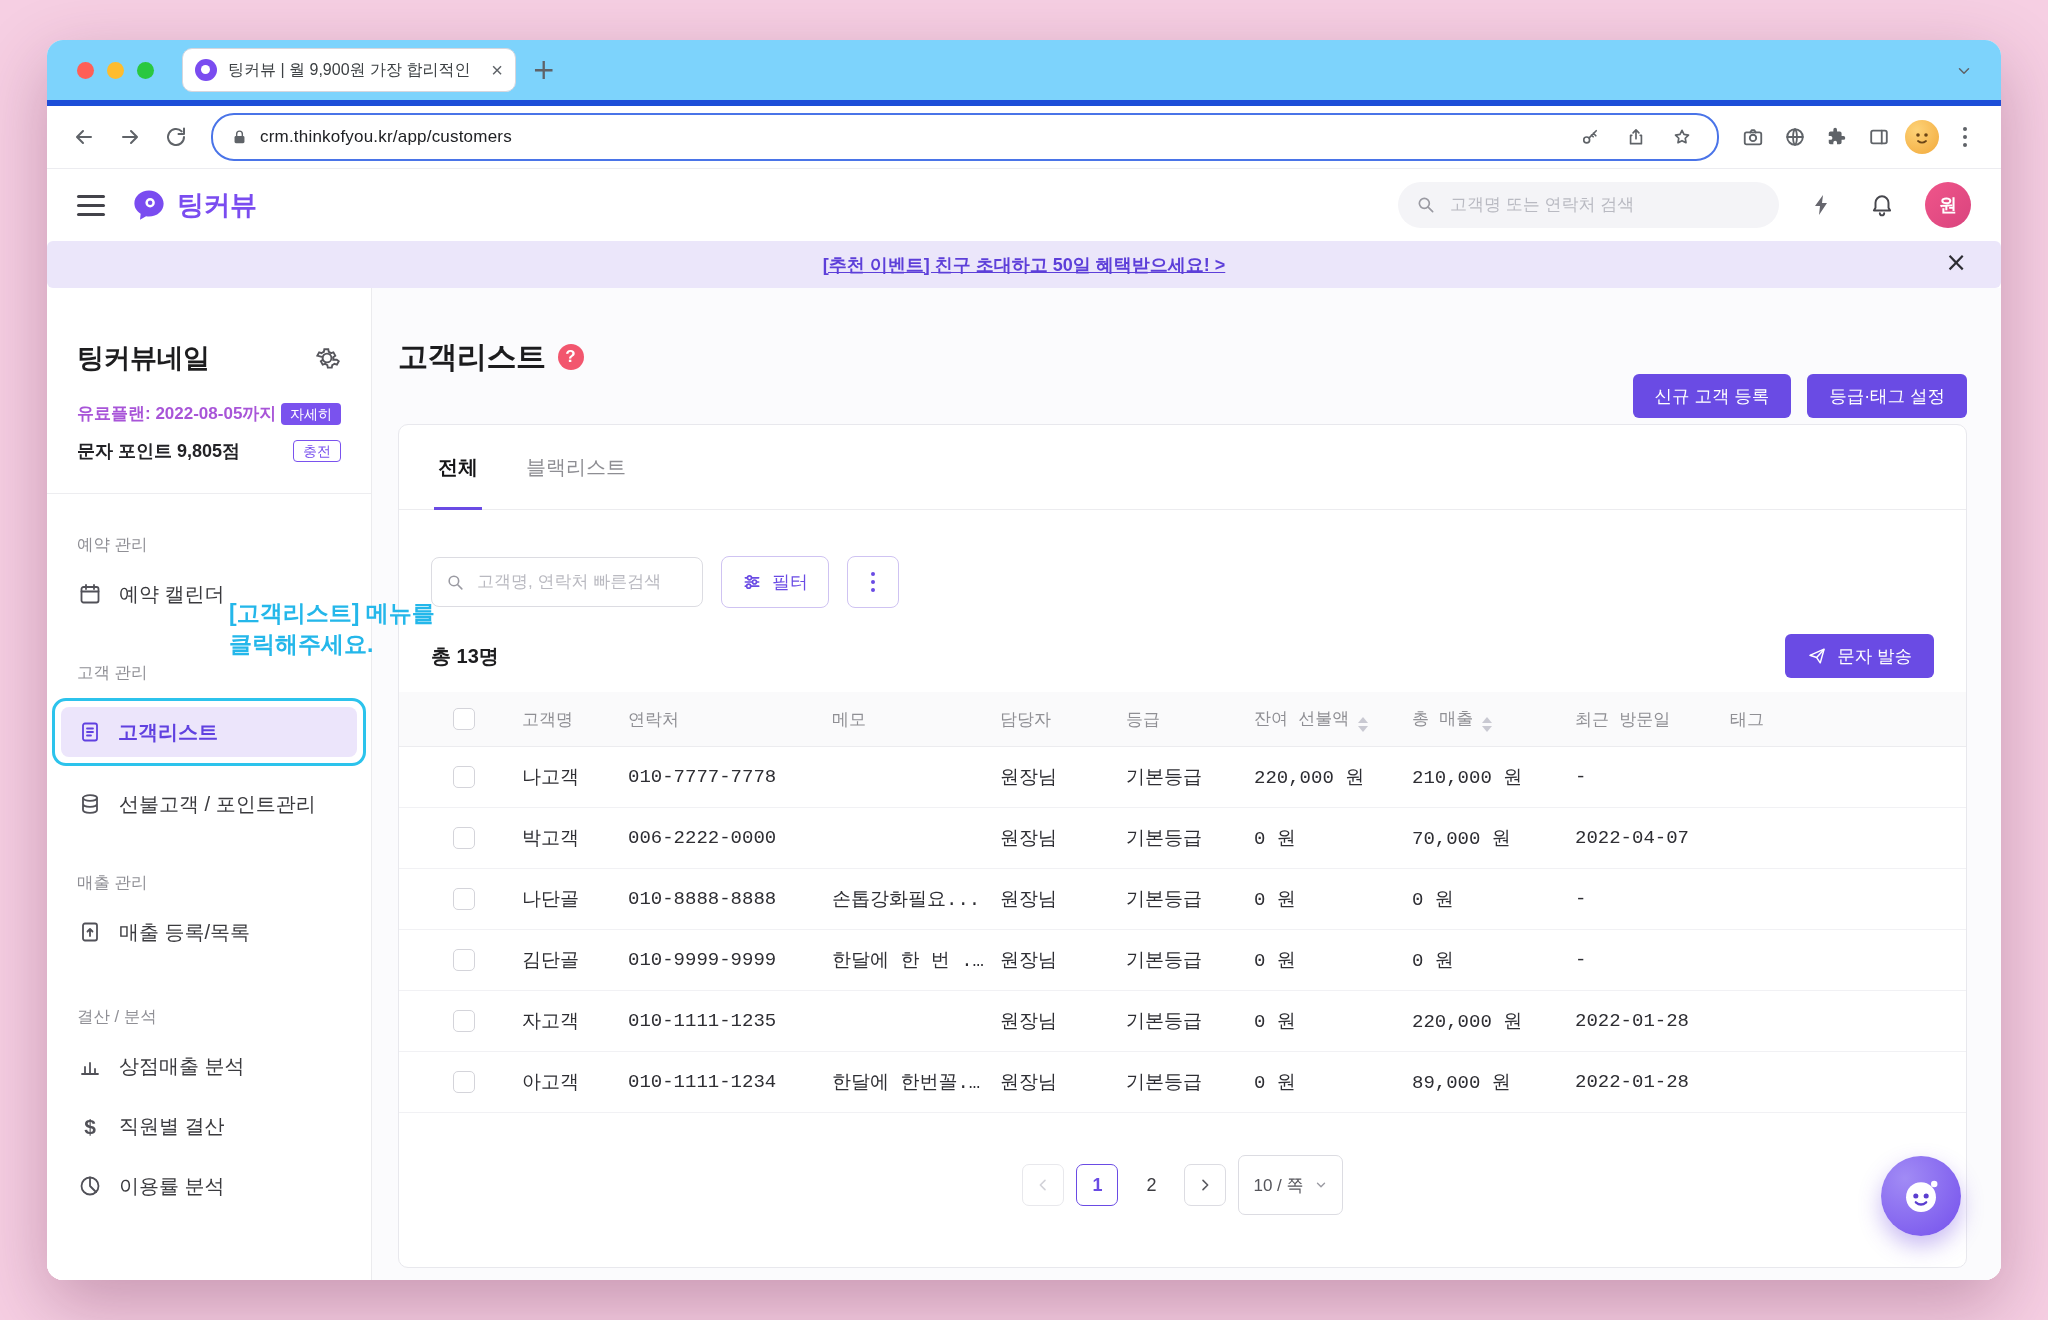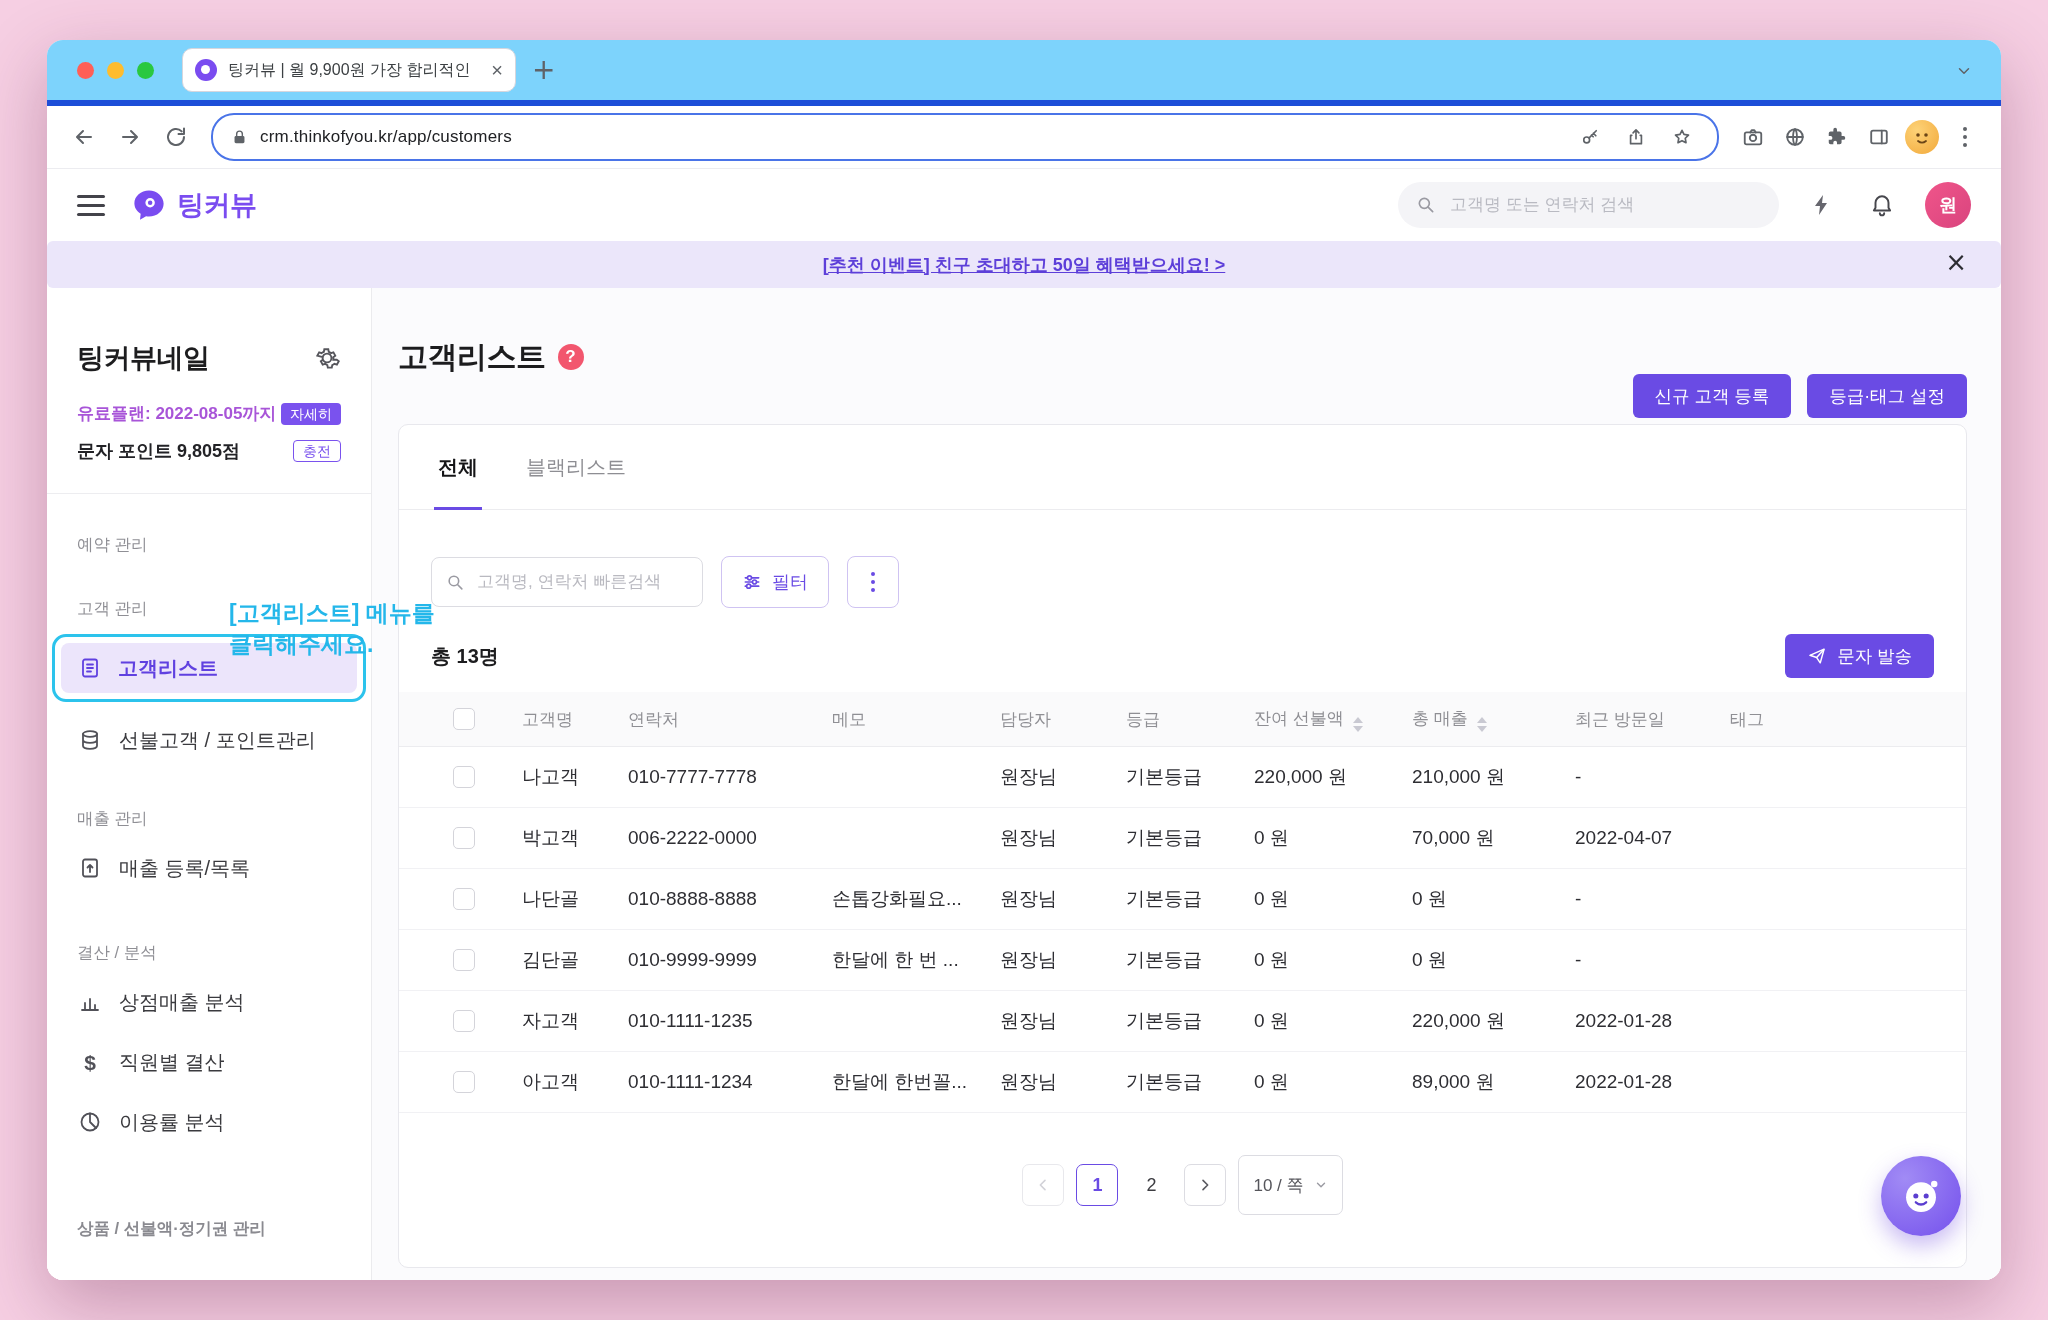--- a/index.html
+++ b/index.html
@@ -97,21 +97,21 @@
   .search-box{width:272px;height:50px;border:1px solid #dcdce2;border-radius:8px;display:flex;align-items:center;gap:10px;padding:0 14px;box-sizing:border-box;background:#fff;}
   .search-box input{border:none;outline:none;font-size:17px;color:#333;width:100%;font-family:inherit;background:transparent;}
   .search-box input::placeholder{color:#b9b9c0;}
   .filter-btn{height:50px;padding:0 20px;border:1px solid #cfc3f2;border-radius:8px;color:#6a4be4;font-size:18px;display:flex;align-items:center;gap:10px;background:#fff;}
   .dots-btn{width:50px;height:50px;border:1px solid #cfc3f2;border-radius:8px;display:flex;flex-direction:column;align-items:center;justify-content:center;gap:4px;background:#fff;}
   .dots-btn i{width:4px;height:4px;border-radius:50%;background:#6a4be4;}
 
   .total-row{margin:26px 32px 0;display:flex;align-items:center;justify-content:space-between;}
   .total-text{font-size:20px;font-weight:bold;color:#1d1d1f;}
 
-  table.grid{margin-top:14px;width:100%;border-collapse:collapse;table-layout:fixed;}
+  table.grid{margin-top:14px;width:100%;border-collapse:collapse;table-layout:fixed;font-family:Liberation Mono, monospace;}
   .grid th{height:52px;background:#fafafb;font-size:17px;color:#8f8f94;font-weight:normal;text-align:left;padding-left:13px;border-bottom:1px solid #ececef;}
   .grid td{height:58px;font-size:19px;color:#2e2e33;padding-left:13px;border-bottom:1px solid #f1f1f4;white-space:nowrap;overflow:hidden;text-overflow:ellipsis;}
   .grid .col-cb{padding-left:54px;}
   .cb{width:22px;height:22px;border:1.5px solid #d4d4da;border-radius:5px;display:inline-block;background:#fff;vertical-align:middle;box-sizing:border-box;}
   .sort{display:inline-flex;flex-direction:column;gap:3px;margin-left:9px;vertical-align:1px;}
   .sort i{width:0;height:0;border-left:5px solid transparent;border-right:5px solid transparent;}
   .sort .up{border-bottom:6px solid #c9c9d2;}
   .sort .dn{border-top:6px solid #c9c9d2;}
 
   .pagination{margin-top:42px;display:flex;align-items:center;justify-content:center;gap:12px;}
@@ -293,20 +293,29 @@
             <span class="plan-text">유료플랜: 2022-08-05까지</span>
             <span class="badge-solid">자세히</span>
           </div>
           <div class="points-row">
             <span class="points-text">문자 포인트 9,805점</span>
             <span class="badge-line">충전</span>
           </div>
           <div class="side-divider"></div>
 
           <div class="side-label">예약 관리</div>
+          <div class="side-item">
+            <span class="icw">
+              <svg width="24" height="24" viewBox="0 0 24 24">
+                  <rect class="ic" style="stroke:#515158;stroke-width:1.8" x="3.5" y="5" width="17" height="15.5" rx="2"></rect>
+                  <path class="ic" style="stroke:#515158;stroke-width:1.8" d="M3.5 9.5h17M8 3v4M16 3v4"></path>
+                </svg>
+            </span>
+            <span>예약 캘린더</span>
+          </div>
 
           <div class="side-label tight">고객 관리</div>
           <div class="active-wrap">
             <div class="active-item">
               <span class="icw">
                 <svg width="24" height="24" viewBox="0 0 24 24">
                     <rect class="ic" style="stroke:#6041e0;stroke-width:1.8" x="5" y="3.5" width="14" height="17" rx="2"></rect>
                     <path class="ic" style="stroke:#6041e0;stroke-width:1.8" d="M9 8.5h6M9 12h6M9 15.5h4"></path>
                   </svg>
               </span>

